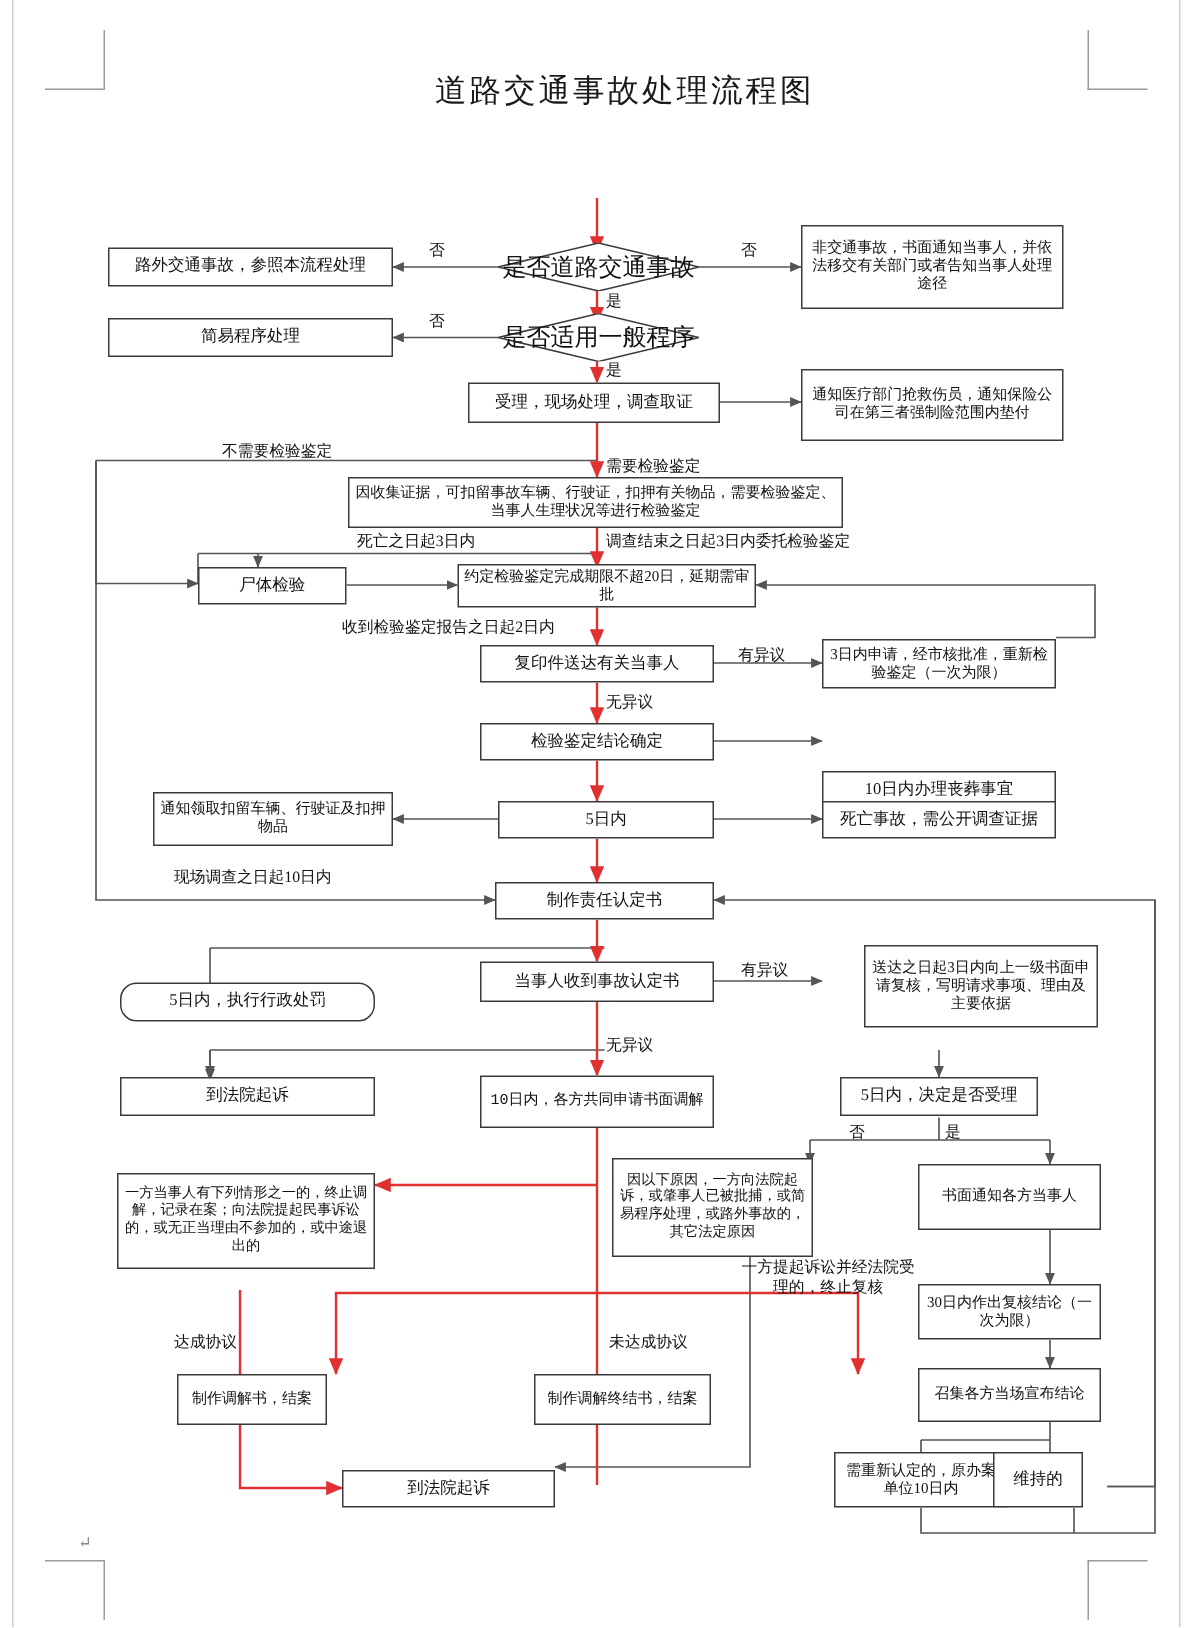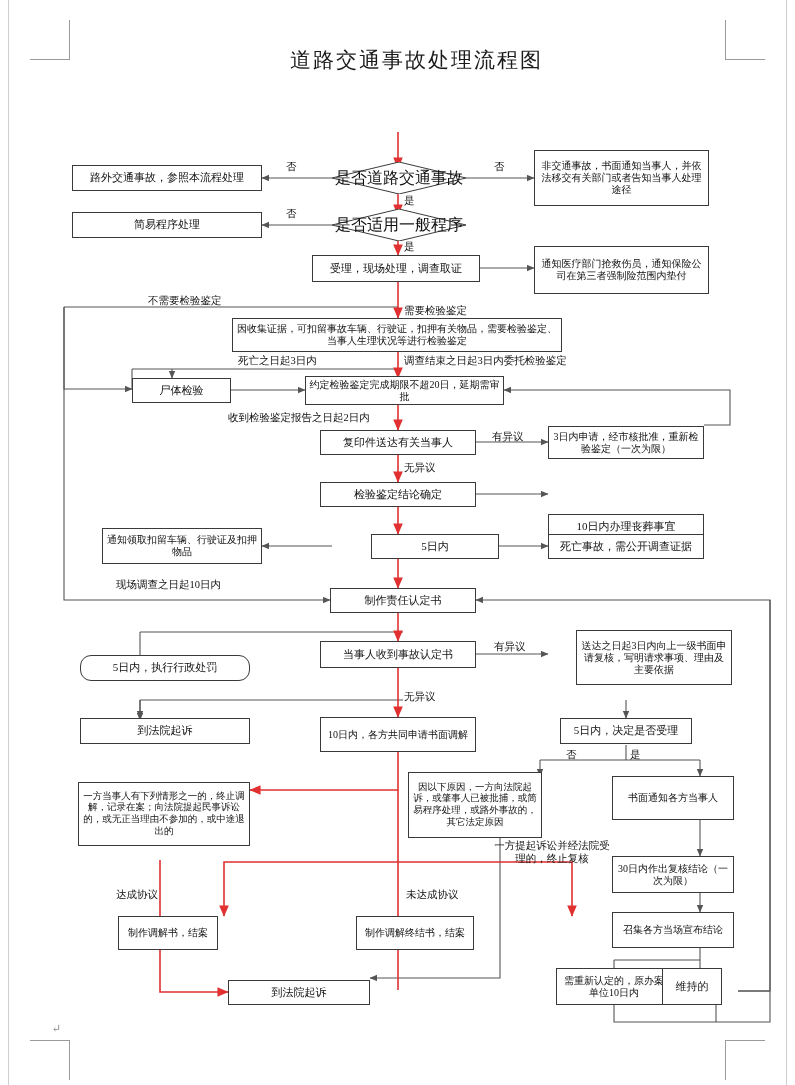--- a/index.html
+++ b/index.html
@@ -212,37 +212,37 @@
   <div class="node small" style="left:305px;top:376px;width:199px;height:29px;">约定检验鉴定完成期限不超20日，延期需审批</div>
 
   <div class="node" style="left:320px;top:430px;width:156px;height:25px;">复印件送达有关当事人</div>
 
   <div class="node small" style="left:548px;top:426px;width:156px;height:33px;">3日内申请，经市核批准，重新检验鉴定（一次为限）</div>
 
   <div class="node" style="left:320px;top:482px;width:156px;height:25px;">检验鉴定结论确定</div>
 
   <div class="node" style="left:548px;top:482px;width:156px;height:25px;margin-top:32px;">10日内办理丧葬事宜</div>
 
-  <div class="node" style="left:332px;top:534px;width:128px;height:25px;margin-left:39px;">5日内</div>
+  <div class="node" style="left:332px;top:534px;width:144px;height:25px;">5日内</div>
 
   <div class="node small" style="left:102px;top:528px;width:160px;height:36px;">通知领取扣留车辆、行驶证及扣押物品</div>
 
   <div class="node" style="left:548px;top:534px;width:156px;height:25px;">死亡事故，需公开调查证据</div>
 
   <div class="node" style="left:330px;top:588px;width:146px;height:25px;">制作责任认定书</div>
 
   <div class="node" style="left:320px;top:641px;width:156px;height:27px;">当事人收到事故认定书</div>
 
   <div class="node small" style="left:548px;top:630px;width:156px;height:55px;margin-left:28px;">送达之日起3日内向上一级书面申请复核，写明请求事项、理由及主要依据</div>
 
   <div class="node" style="left:80px;top:655px;width:170px;height:26px;border-radius:11px;">5日内，执行行政处罚</div>
 
   <div class="node" style="left:80px;top:718px;width:170px;height:26px;">到法院起诉</div>
 
-  <div class="node small" style="left:320px;top:717px;width:156px;height:35px;">10日内，各方共同申请书面调解</div>
+  <div class="node small" style="left:320px;top:717px;width:156px;height:35px;font-family:Liberation Mono, monospace;">10日内，各方共同申请书面调解</div>
 
   <div class="node" style="left:560px;top:718px;width:132px;height:26px;">5日内，决定是否受理</div>
 
   <div class="node tiny" style="left:408px;top:772px;width:134px;height:66px;">因以下原因，一方向法院起诉，或肇事人已被批捕，或简易程序处理，或路外事故的，其它法定原因</div>
 
   <div class="node small" style="left:612px;top:776px;width:122px;height:44px;">书面通知各方当事人</div>
 
   <div class="node tiny" style="left:78px;top:782px;width:172px;height:64px;">一方当事人有下列情形之一的，终止调解，记录在案；向法院提起民事诉讼的，或无正当理由不参加的，或中途退出的</div>
 
   <div class="node small" style="left:612px;top:856px;width:122px;height:37px;">30日内作出复核结论（一次为限）</div>

